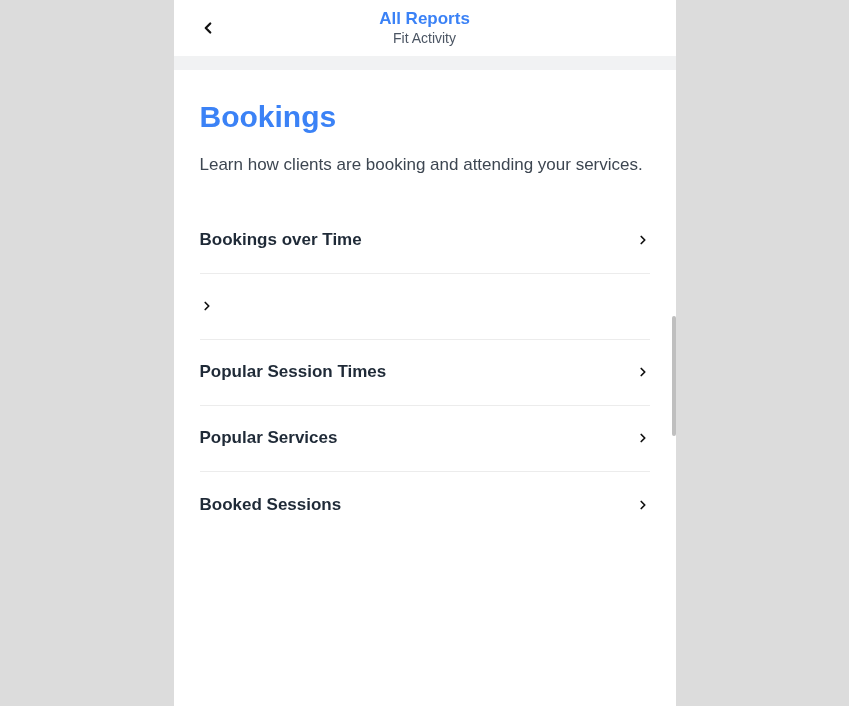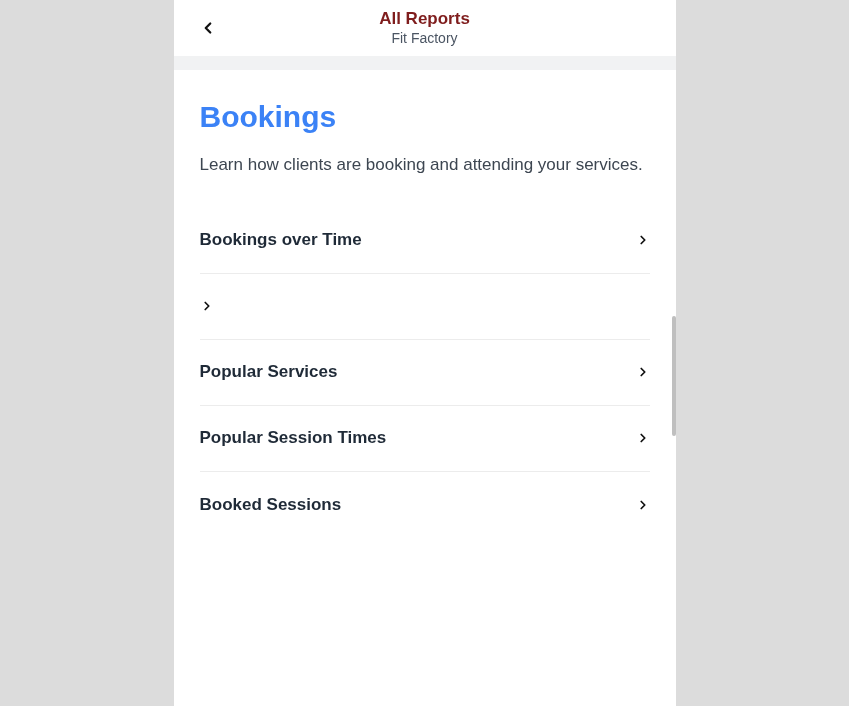--- a/index.html
+++ b/index.html
@@ -41,21 +41,21 @@
       cursor: pointer;
       border: none;
       background: none;
     }
     .header-titles {
       text-align: center;
     }
     .header-title {
       font-size: 17px;
       font-weight: 700;
-      color: #7f1d1d;
+      color: #3b82f6;
       line-height: 1.2;
     }
     .header-subtitle {
       font-size: 14px;
       color: #4b5563;
       line-height: 1.2;
       margin-top: 1px;
     }
     .gap-bar {
       height: 14px;
@@ -114,21 +114,21 @@
 <div class="device">
 
   <div class="header">
     <button class="back-button">
       <svg width="18" height="18" viewBox="0 0 24 24" fill="none" stroke="#111" stroke-width="3" stroke-linecap="round" stroke-linejoin="round">
         <polyline points="15 18 9 12 15 6"></polyline>
       </svg>
     </button>
     <div class="header-titles">
       <div class="header-title">All Reports</div>
-      <div class="header-subtitle">Fit Factory</div>
+      <div class="header-subtitle">Fit Activity</div>
     </div>
   </div>
 
   <div class="gap-bar"></div>
 
   <div class="content">
     <h1 class="section-title">Bookings</h1>
     <p class="section-desc">Learn how clients are booking and attending your services.</p>
 
     <ul class="list">
@@ -137,27 +137,27 @@
         <svg class="chevron" width="14" height="14" viewBox="0 0 24 24" fill="none" stroke="#111" stroke-width="3" stroke-linecap="round" stroke-linejoin="round">
             <polyline points="9 18 15 12 9 6"></polyline>
           </svg>
       </li>
       <li class="list-item">
         <svg class="chevron" width="14" height="14" viewBox="0 0 24 24" fill="none" stroke="#111" stroke-width="3" stroke-linecap="round" stroke-linejoin="round">
             <polyline points="9 18 15 12 9 6"></polyline>
           </svg>
       </li>
       <li class="list-item">
-        <span class="list-item-label">Popular Services</span>
+        <span class="list-item-label">Popular Session Times</span>
         <svg class="chevron" width="14" height="14" viewBox="0 0 24 24" fill="none" stroke="#111" stroke-width="3" stroke-linecap="round" stroke-linejoin="round">
             <polyline points="9 18 15 12 9 6"></polyline>
           </svg>
       </li>
       <li class="list-item">
-        <span class="list-item-label">Popular Session Times</span>
+        <span class="list-item-label">Popular Services</span>
         <svg class="chevron" width="14" height="14" viewBox="0 0 24 24" fill="none" stroke="#111" stroke-width="3" stroke-linecap="round" stroke-linejoin="round">
             <polyline points="9 18 15 12 9 6"></polyline>
           </svg>
       </li>
       <li class="list-item">
         <span class="list-item-label">Booked Sessions</span>
         <svg class="chevron" width="14" height="14" viewBox="0 0 24 24" fill="none" stroke="#111" stroke-width="3" stroke-linecap="round" stroke-linejoin="round">
             <polyline points="9 18 15 12 9 6"></polyline>
           </svg>
       </li>

